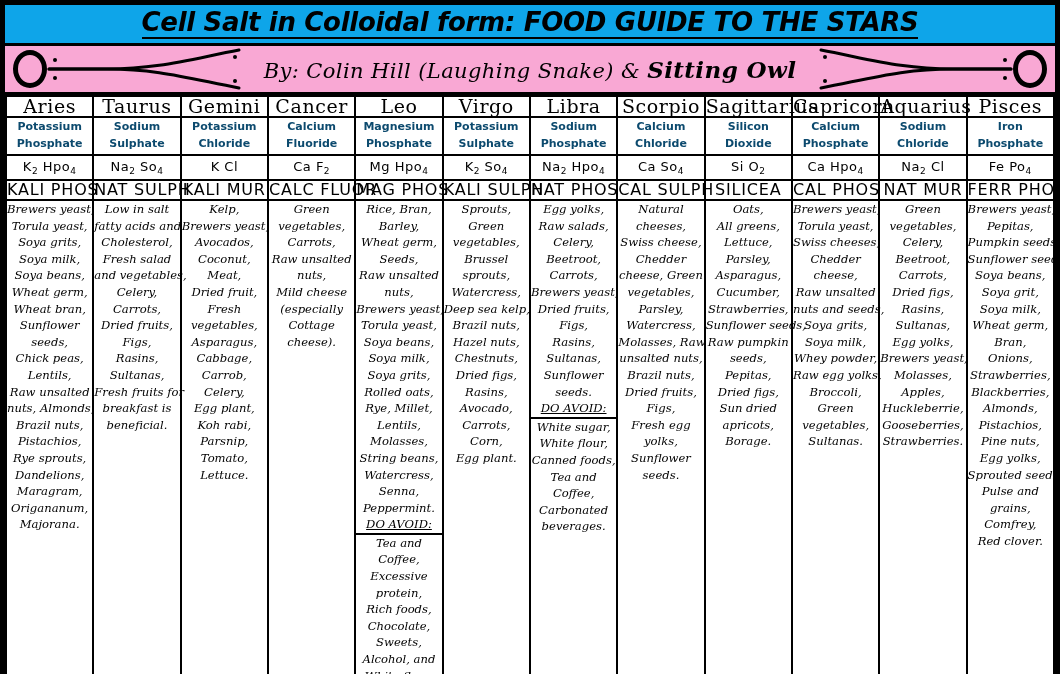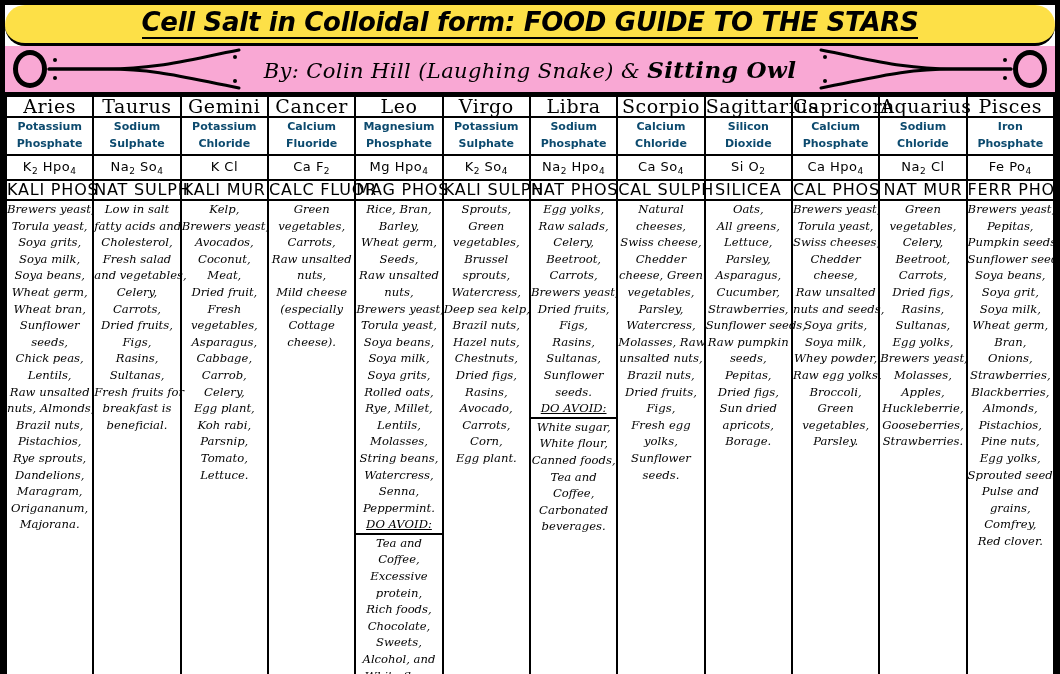--- a/index.html
+++ b/index.html
@@ -23,22 +23,21 @@
     border: 5px solid #000000;
   }
 
   
   .title-band {
     height: 38px;
     border-bottom: 3px solid #000000;
     display: flex;
     align-items: center;
     justify-content: center;
-    background: #fde047;
-    border-radius: 20px;
+    background: #0ea5e9;
   }
   .title-text {
     font-family: "DejaVu Sans", sans-serif;
     font-weight: bold;
     font-style: italic;
     font-size: 26px;
     letter-spacing: -0.3px;
     color: #000000;
     white-space: nowrap;
     border-bottom: 2px solid #000;
@@ -471,21 +470,21 @@
               <span class="foods-line">cheese,</span>
               <span class="foods-line">Raw unsalted</span>
               <span class="foods-line">nuts and seeds,</span>
               <span class="foods-line">Soya grits,</span>
               <span class="foods-line">Soya milk,</span>
               <span class="foods-line">Whey powder,</span>
               <span class="foods-line">Raw egg yolks,</span>
               <span class="foods-line">Broccoli,</span>
               <span class="foods-line">Green</span>
               <span class="foods-line">vegetables,</span>
-              <span class="foods-line">Parsley.</span>
+              <span class="foods-line">Sultanas.</span>
             </div>
           </td>
           <td>
             <div class="foods-list">
               <span class="foods-line">Green</span>
               <span class="foods-line">vegetables,</span>
               <span class="foods-line">Celery,</span>
               <span class="foods-line">Beetroot,</span>
               <span class="foods-line">Carrots,</span>
               <span class="foods-line">Dried figs,</span>

